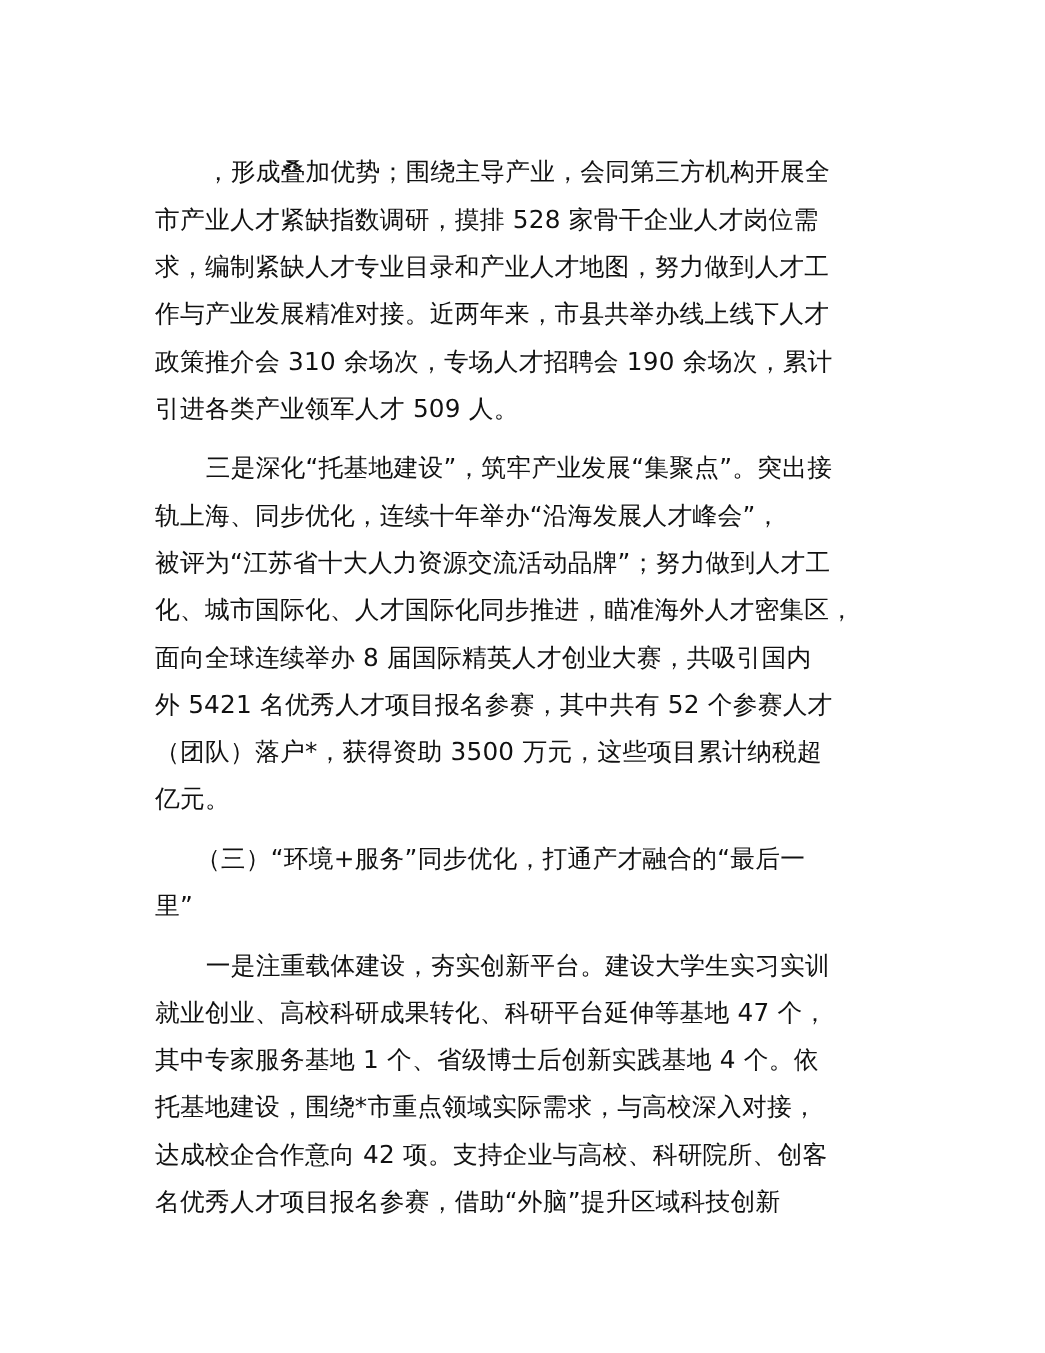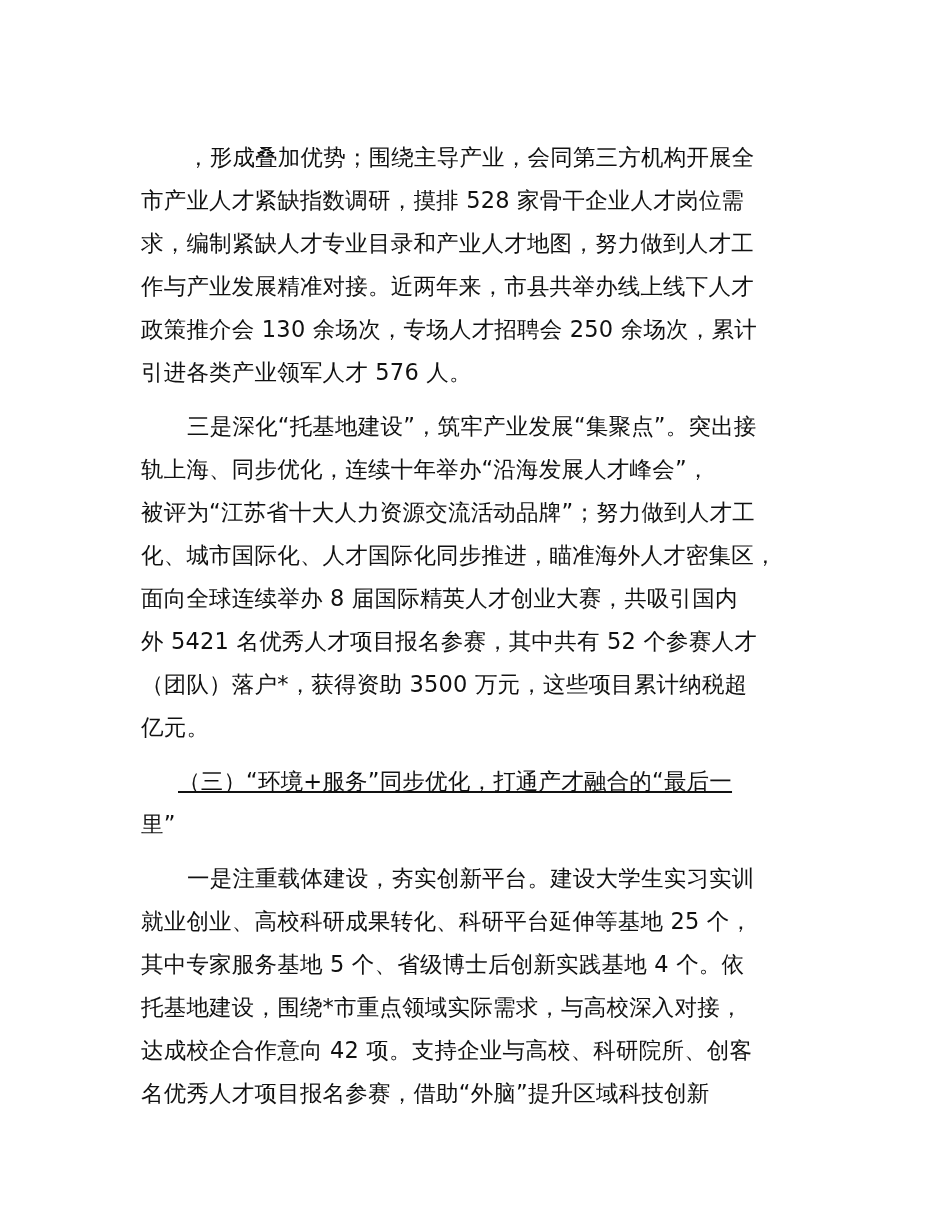--- a/index.html
+++ b/index.html
@@ -27,54 +27,54 @@
       position: absolute;
       left: 141px;
       width: 700px;
       height: 43px;
       font-size: 22.5px;
       line-height: 43px;
       white-space: nowrap;
       letter-spacing: 0.2px;
     }
     .indent { left: 187px; }
-    .heading-indent { left: 178px; text-decoration: underline; }
+    .heading-indent { left: 178px; }
   </style>
 </head>
 <body>
 
 <div class="page">
 
   <div>
     <div class="line indent" style="top:120px">，形成叠加优势；围绕主导产业，会同第三方机构开展全</div>
     <div class="line" style="top:163px">市产业人才紧缺指数调研，摸排 528 家骨干企业人才岗位需</div>
     <div class="line" style="top:206px">求，编制紧缺人才专业目录和产业人才地图，努力做到人才工</div>
     <div class="line" style="top:249px">作与产业发展精准对接。近两年来，市县共举办线上线下人才</div>
-    <div class="line" style="top:292px">政策推介会 130 余场次，专场人才招聘会 250 余场次，累计</div>
-    <div class="line" style="top:335px">引进各类产业领军人才 576 人。</div>
+    <div class="line" style="top:292px">政策推介会 310 余场次，专场人才招聘会 190 余场次，累计</div>
+    <div class="line" style="top:335px">引进各类产业领军人才 509 人。</div>
   </div>
 
   <div>
     <div class="line indent" style="top:389px">三是深化“托基地建设”，筑牢产业发展“集聚点”。突出接</div>
     <div class="line" style="top:432px">轨上海、同步优化，连续十年举办“沿海发展人才峰会”，</div>
     <div class="line" style="top:475px">被评为“江苏省十大人力资源交流活动品牌”；努力做到人才工</div>
     <div class="line" style="top:518px">化、城市国际化、人才国际化同步推进，瞄准海外人才密集区，</div>
     <div class="line" style="top:561px">面向全球连续举办 8 届国际精英人才创业大赛，共吸引国内</div>
     <div class="line" style="top:604px">外 5421 名优秀人才项目报名参赛，其中共有 52 个参赛人才</div>
     <div class="line" style="top:647px">（团队）落户*，获得资助 3500 万元，这些项目累计纳税超</div>
     <div class="line" style="top:690px">亿元。</div>
   </div>
 
   <div>
     <div class="line heading-indent" style="top:744px">（三）“环境+服务”同步优化，打通产才融合的“最后一</div>
     <div class="line" style="top:787px">里”</div>
   </div>
 
   <div>
     <div class="line indent" style="top:841px">一是注重载体建设，夯实创新平台。建设大学生实习实训</div>
-    <div class="line" style="top:884px">就业创业、高校科研成果转化、科研平台延伸等基地 25 个，</div>
-    <div class="line" style="top:927px">其中专家服务基地 5 个、省级博士后创新实践基地 4 个。依</div>
+    <div class="line" style="top:884px">就业创业、高校科研成果转化、科研平台延伸等基地 47 个，</div>
+    <div class="line" style="top:927px">其中专家服务基地 1 个、省级博士后创新实践基地 4 个。依</div>
     <div class="line" style="top:970px">托基地建设，围绕*市重点领域实际需求，与高校深入对接，</div>
     <div class="line" style="top:1013px">达成校企合作意向 42 项。支持企业与高校、科研院所、创客</div>
     <div class="line" style="top:1056px">名优秀人才项目报名参赛，借助“外脑”提升区域科技创新</div>
   </div>
 
 </div>
 
 </body></html>

